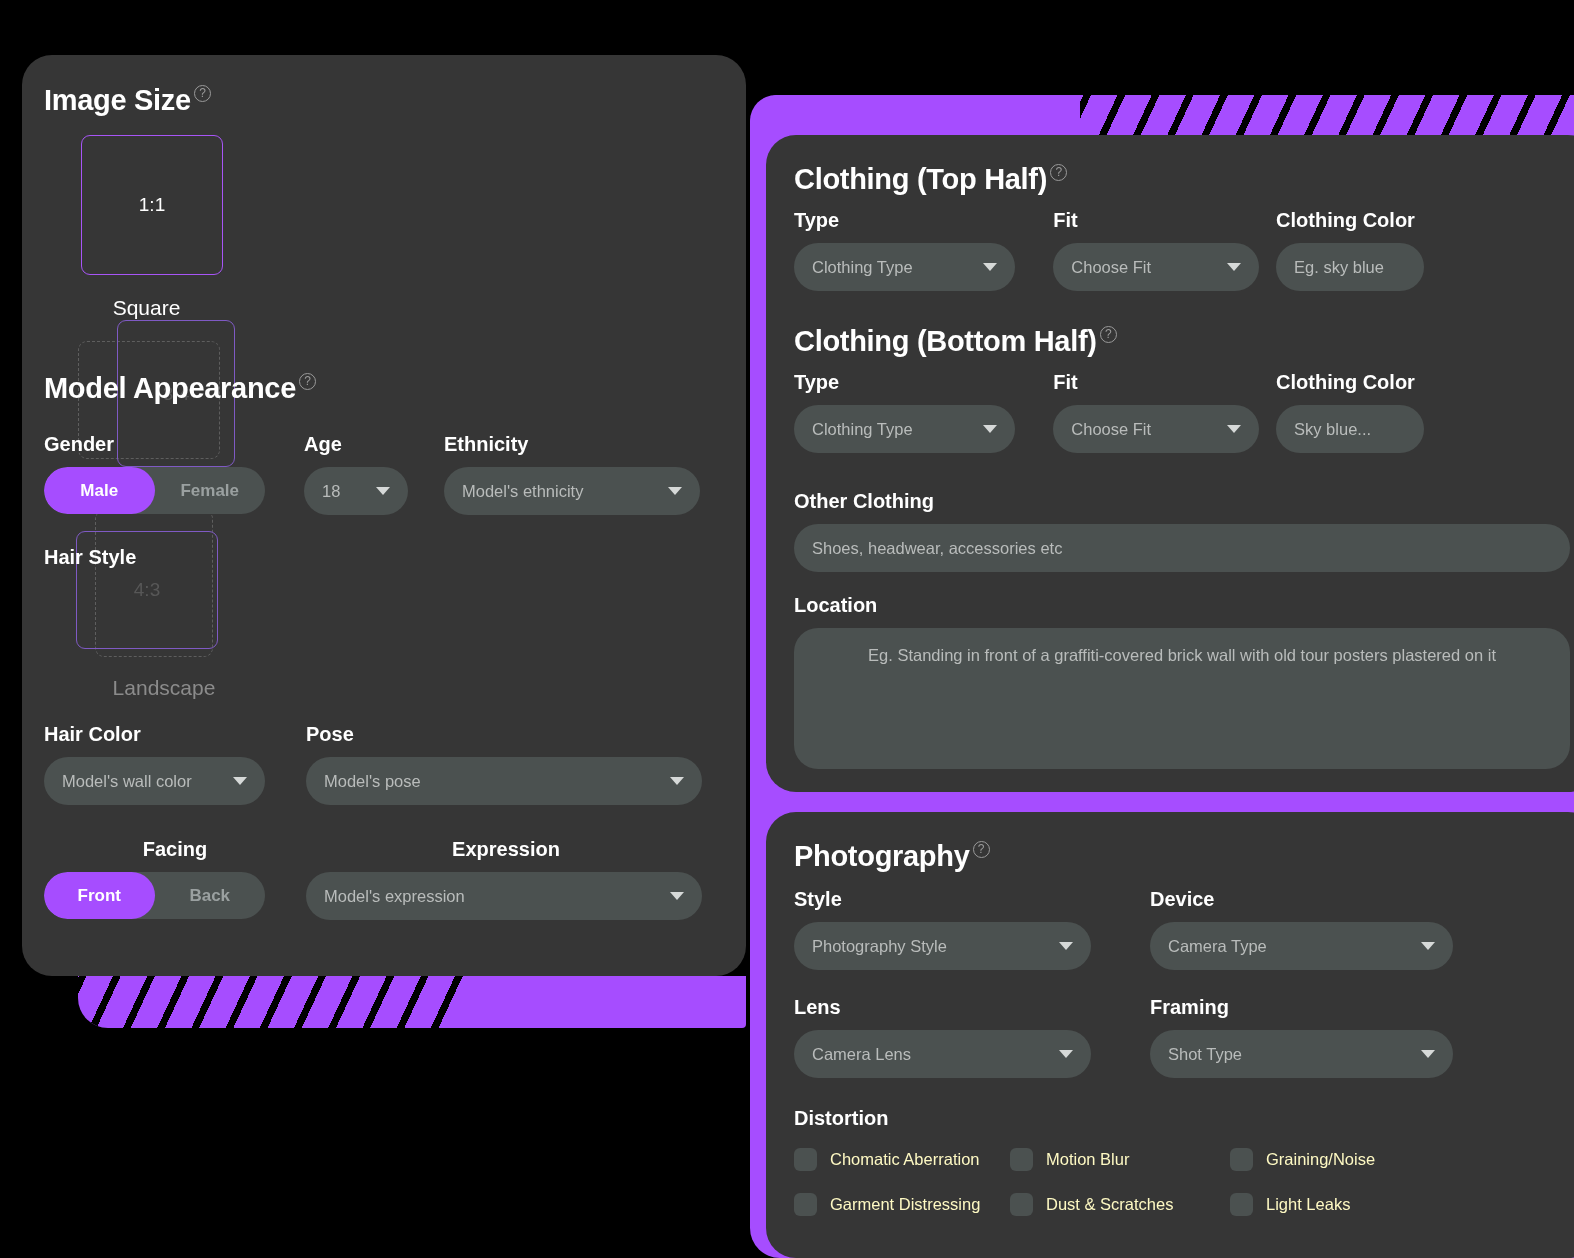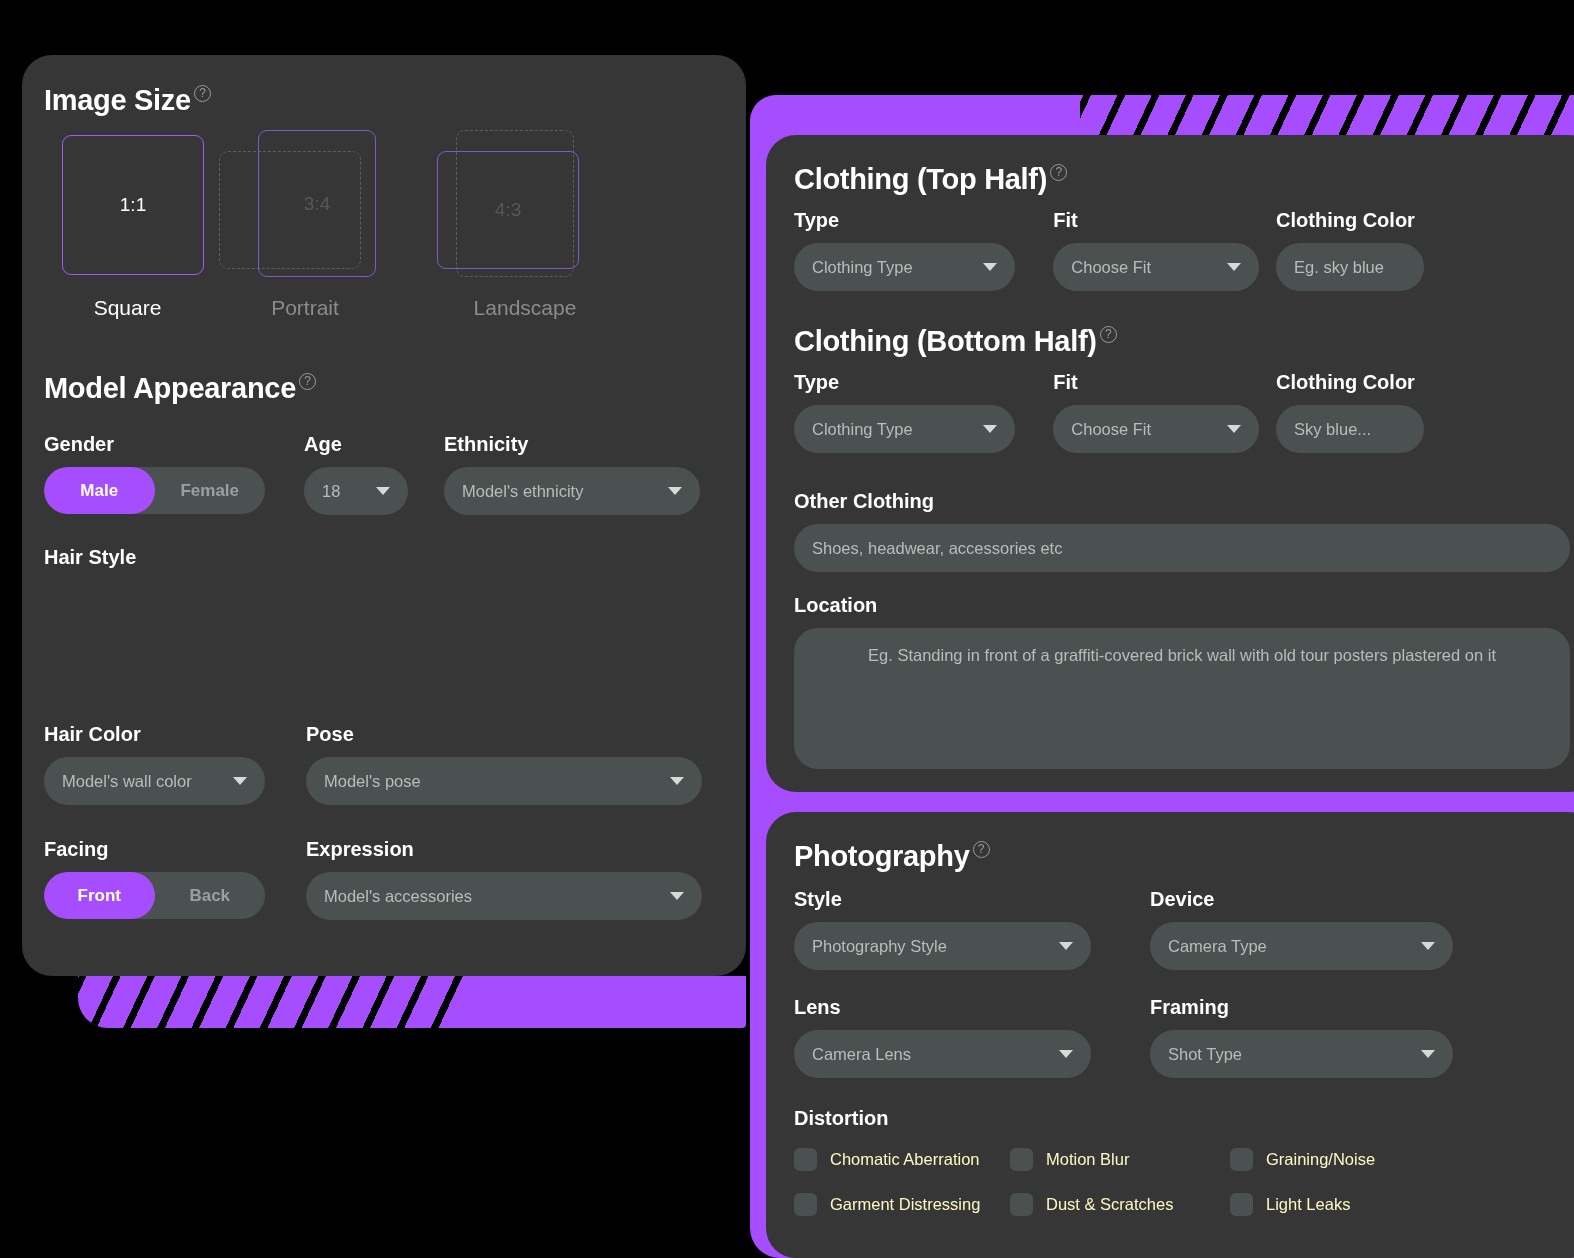--- a/index.html
+++ b/index.html
@@ -250,21 +250,21 @@
     <div class="hatch right-clear"></div>
   </div>
 
   <div class="panel" id="panel-left">
 
     <div class="section-title" style="position:absolute;left:22px;top:29px;">
       <span>Image Size</span>
       <span class="help-icon">?</span>
     </div>
 
-    <div class="size-row" style="left:11px;top:75px;">
+    <div class="size-row" style="left:30px;top:75px;flex-direction:column;">
 
       <div class="size-opt" style="width:160px;">
         <div class="frames">
           <div class="frame-solid" style="left:29px;top:5px;width:142px;height:140px;">
             <div class="ratio-txt" style="color:#ffffff;">1:1</div>
           </div>
         </div>
         <div class="size-caption" style="color:#ffffff;margin-left:29px;">Square</div>
       </div>
 
@@ -335,32 +335,32 @@
       </div>
       <div style="width:400px;">
         <span class="field-label">Pose</span>
         <div class="select" style="width:396px;">
           <span>Model's pose</span>
           <span class="caret"></span>
         </div>
       </div>
     </div>
 
-    <div style="position:absolute;left:22px;top:783px;width:680px;" class="row">
+    <div style="position:absolute;left:22px;top:783px;width:680px;text-align:center;" class="row">
       <div style="width:262px;">
         <span class="field-label">Facing</span>
         <div class="toggle">
           <div class="opt on">Front</div>
           <div class="opt">Back</div>
         </div>
       </div>
       <div style="width:400px;">
         <span class="field-label">Expression</span>
         <div class="select" style="width:396px;">
-          <span>Model's accessories</span>
+          <span>Model's expression</span>
           <span class="caret"></span>
         </div>
       </div>
     </div>
 
   </div>
 
   <div class="panel" id="panel-clothing">
 
     <div class="section-title" style="position:absolute;left:28px;top:28px;">

